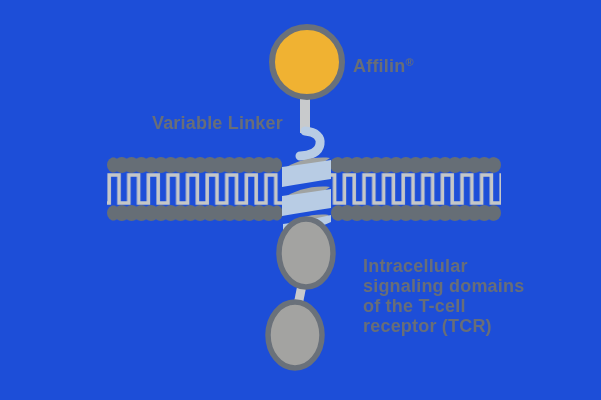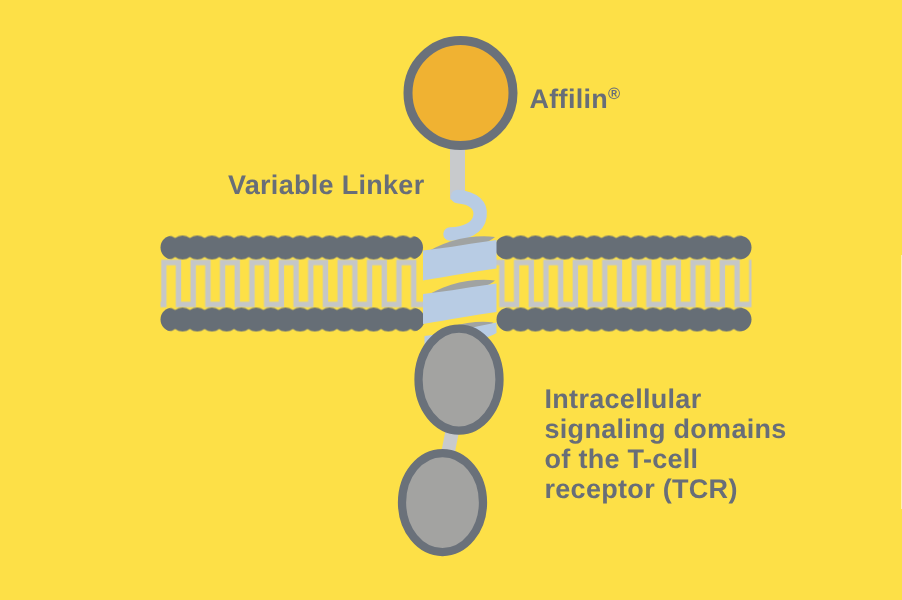--- a/index.html
+++ b/index.html
@@ -1,16 +1,16 @@
 <!DOCTYPE html>
 <html style="--text_color: #686E78; --outline_dark: #6A717A; --membrane_heads: #666E76; --lipid_tails: #C5C7C7; --linker_stem: #C8CACC; --helix_front_blue: #B8CCE4; --helix_back_gray: #A0A3A2; --domain_fill: #A3A3A1; --affilin_fill: #F0B232;"><head>
 <meta charset="utf-8">
 <style>
   html,body{margin:0;padding:0;background:#ffffff;}
-  .canvas{position:relative;width:601px;height:400px;background:#fde047;overflow:hidden;
+  .canvas{position:relative;width:601px;height:400px;background:#1d4ed8;overflow:hidden;
           font-family:"Liberation Sans", sans-serif;}
   svg text{font-family:"Liberation Sans", sans-serif;font-weight:700;
            fill:var(--text_color);letter-spacing:.2px;}
   .lbl{font-size:18px;}
 </style>
 </head>
 <body>
 
 <div class="canvas">
 <svg width="601" height="400" viewBox="0 0 601 400">

